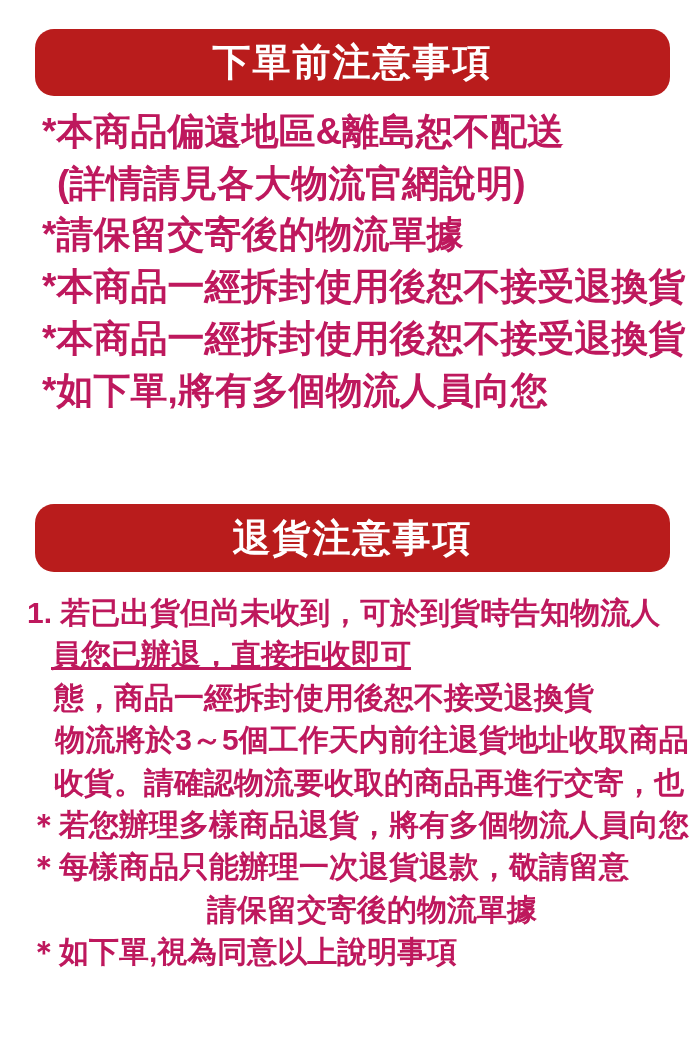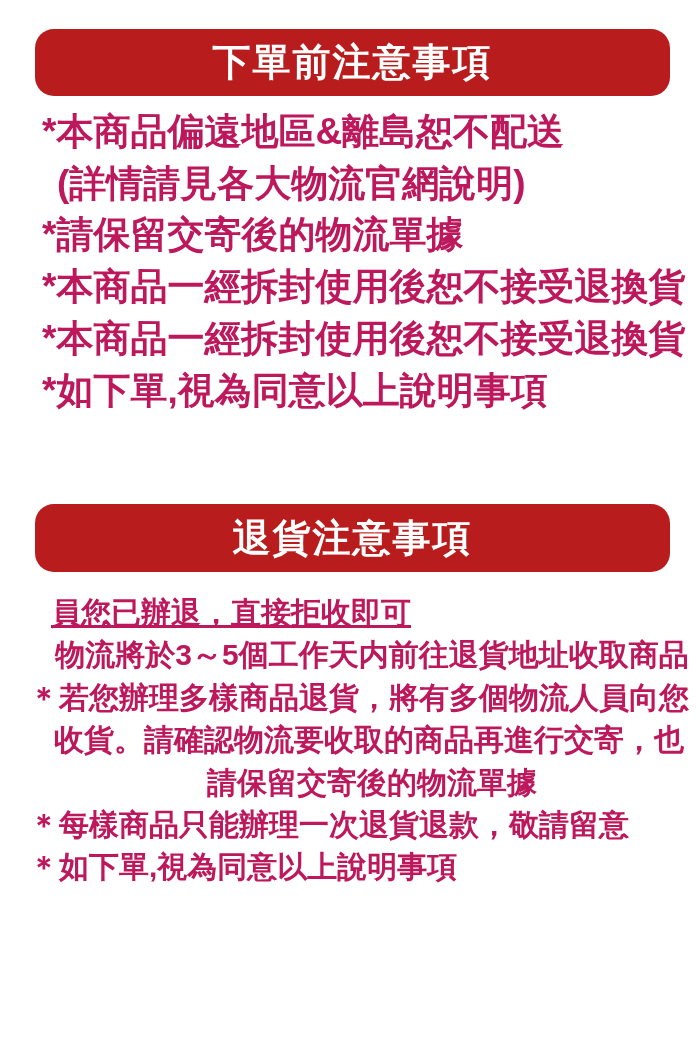--- a/index.html
+++ b/index.html
@@ -62,28 +62,30 @@
 <div id="header1" class="header-pill">
   <span>下單前注意事項</span>
 </div>
 
 <div id="section1-lines" class="notice-list">
   <div class="line">*本商品偏遠地區&amp;離島恕不配送</div>
   <div class="line ind-s1-paren">(詳情請見各大物流官網說明)</div>
   <div class="line">*請保留交寄後的物流單據</div>
   <div class="line">*本商品一經拆封使用後恕不接受退換貨</div>
   <div class="line">*本商品一經拆封使用後恕不接受退換貨</div>
-  <div class="line">*如下單,視為同意以上說明事項</div>
+  <div class="line">*如下單,將有多個物流人員向您</div>
 </div>
 
 <div id="header2" class="header-pill">
   <span>退貨注意事項</span>
 </div>
 
 <div id="section2-lines" class="notice-list">
+  <div class="line">1. 若已出貨但尚未收到，可於到貨時告知物流人</div>
   <div class="line ind-cont-a">員您已辦退，直接拒收即可</div>
+  <div class="line ind-cont-b">態，商品一經拆封使用後恕不接受退換貨</div>
   <div class="line ind-cont-c">物流將於3～5個工作天内前往退貨地址收取商品</div>
+  <div class="line ind-cont-b">收貨。請確認物流要收取的商品再進行交寄，也</div>
   <div class="line ind-star">＊若您辦理多樣商品退貨，將有多個物流人員向您</div>
-  <div class="line ind-cont-b">收貨。請確認物流要收取的商品再進行交寄，也</div>
+  <div class="line ind-star">＊每樣商品只能辦理一次退貨退款，敬請留意</div>
   <div class="line ind-cont-c">請保留交寄後的物流單據</div>
-  <div class="line ind-star">＊每樣商品只能辦理一次退貨退款，敬請留意</div>
   <div class="line ind-star">＊如下單,視為同意以上說明事項</div>
 </div>
 
 </body></html>

